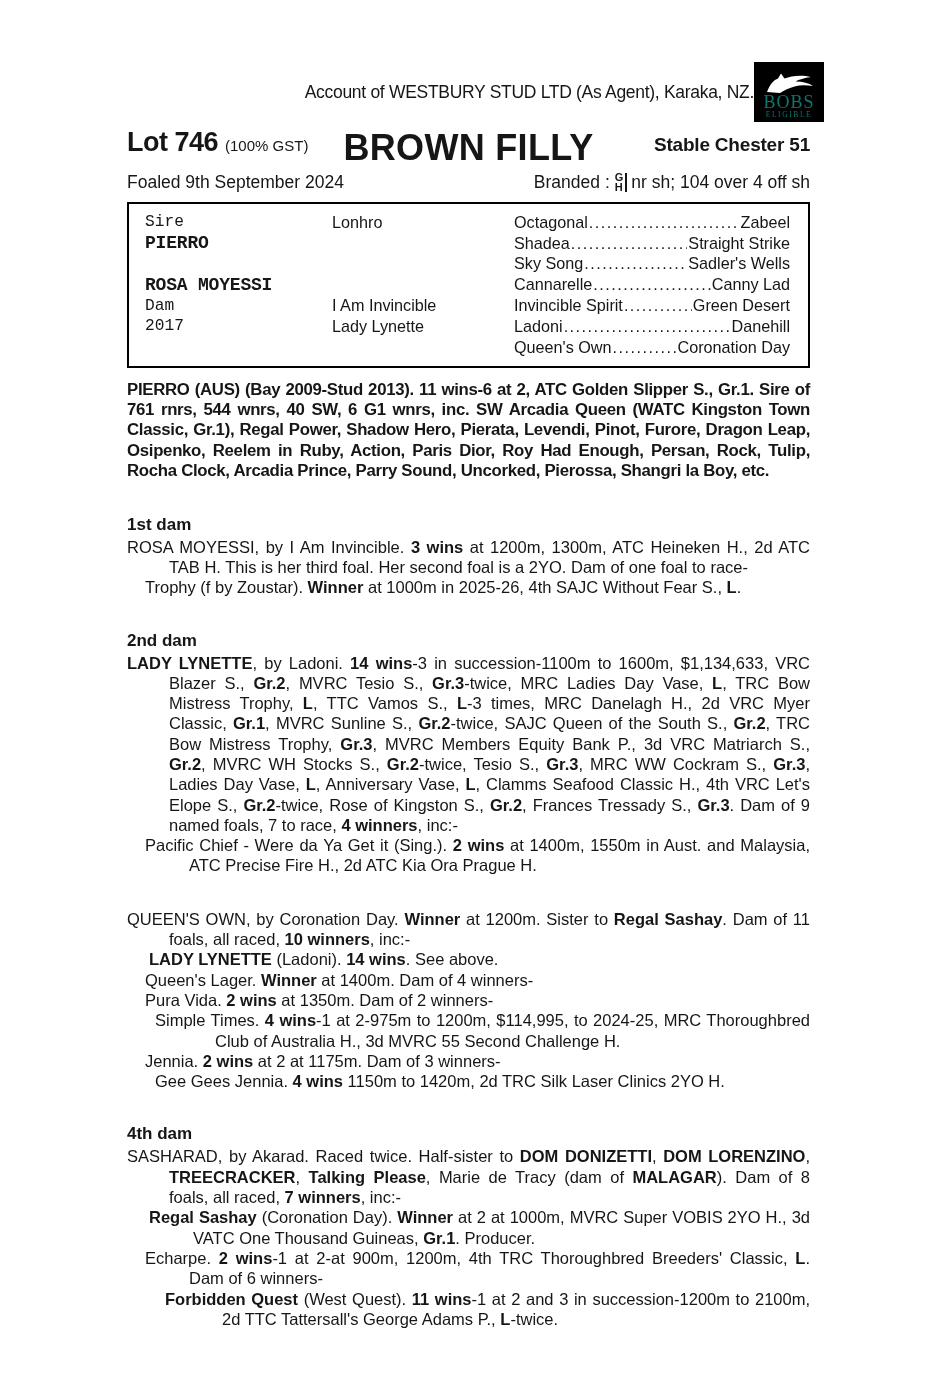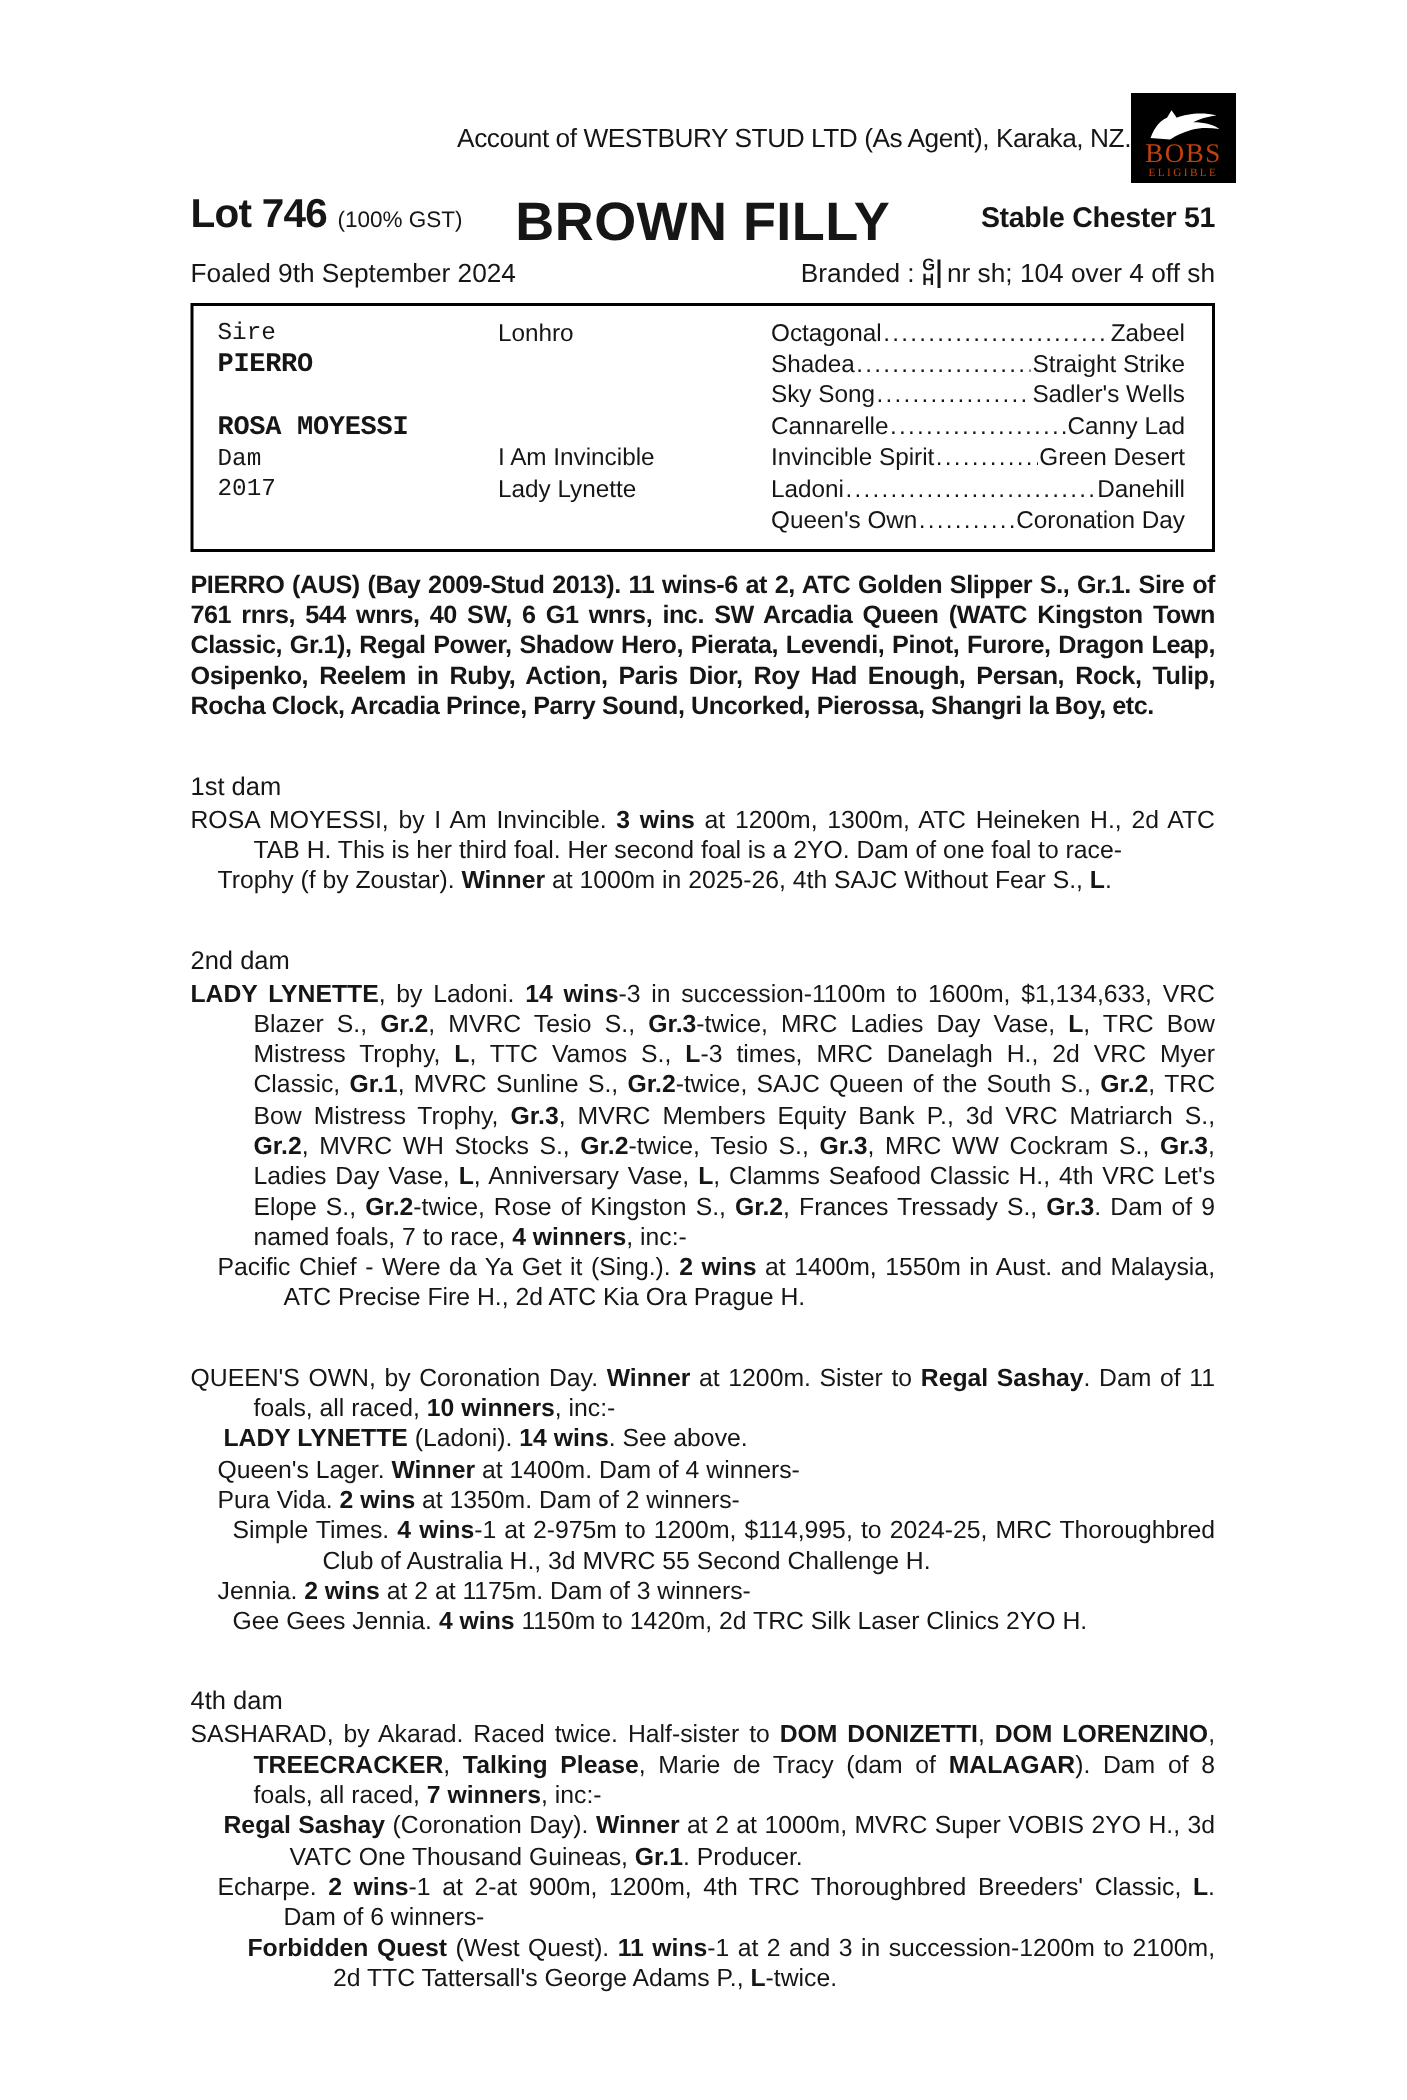--- a/index.html
+++ b/index.html
@@ -7,21 +7,21 @@
     width:938px;height:1400px;position:relative;
     font-family:"Liberation Sans",sans-serif;color:#161616;
     -webkit-font-smoothing:antialiased;
   }
   .page{width:683px;margin-left:127px;padding-top:62px;}
 
   
   .top-row{display:flex;align-items:center;}
   .account{flex:1;text-align:right;font-weight:normal;font-size:17.5px;letter-spacing:-0.3px;}
   .logo{
-    width:70px;height:60px;background:#000;color:#c2410c;flex:none;margin-right:-14px;
+    width:70px;height:60px;background:#000;color:#0f766e;flex:none;margin-right:-14px;
     display:flex;flex-direction:column;align-items:center;justify-content:flex-end;
     padding-bottom:3px;box-sizing:border-box;text-align:right;
   }
   .logo svg{display:block;margin-bottom:1px;}
   .logo-bobs{font-family:"Liberation Serif",serif;font-size:18px;line-height:15px;letter-spacing:1px;}
   .logo-sub{font-family:"Liberation Serif",serif;font-size:7.5px;line-height:9px;letter-spacing:1.6px;}
 
   
   .lot-row{position:relative;display:flex;align-items:baseline;margin-top:5px;height:36px;}
   .lot-label{font-size:27px;font-weight:bold;letter-spacing:-0.5px;}
@@ -53,21 +53,21 @@
   .dots::after{content:".....................................................................................";letter-spacing:1.5px;}
 
   
   .sire-para{
     margin:12px 0 0 0;font-weight:bold;text-align:justify;
     font-size:16.8px;line-height:20.4px;letter-spacing:-0.3px;
   }
 
   
   .section{margin-top:33px;}
-  .dam-head{font-weight:normal;font-size:17px;margin:0 0 2px 0;}
+  .dam-head{font-weight:bold;font-size:17px;margin:0 0 2px 0;}
   .para{margin:0;text-align:justify;font-size:16.5px;line-height:20.3px;}
   .para .b{font-weight:bold;}
   .ind0{padding-left:42px;text-indent:-42px;}
   .ind1{margin-left:18px;padding-left:44px;text-indent:-44px;}
   .ind1b{margin-left:22px;padding-left:44px;text-indent:-44px;}
   .ind2{margin-left:28px;padding-left:60px;text-indent:-60px;}
   .ind2b{margin-left:38px;padding-left:57px;text-indent:-57px;}
 </style>
 </head>
 <body>

